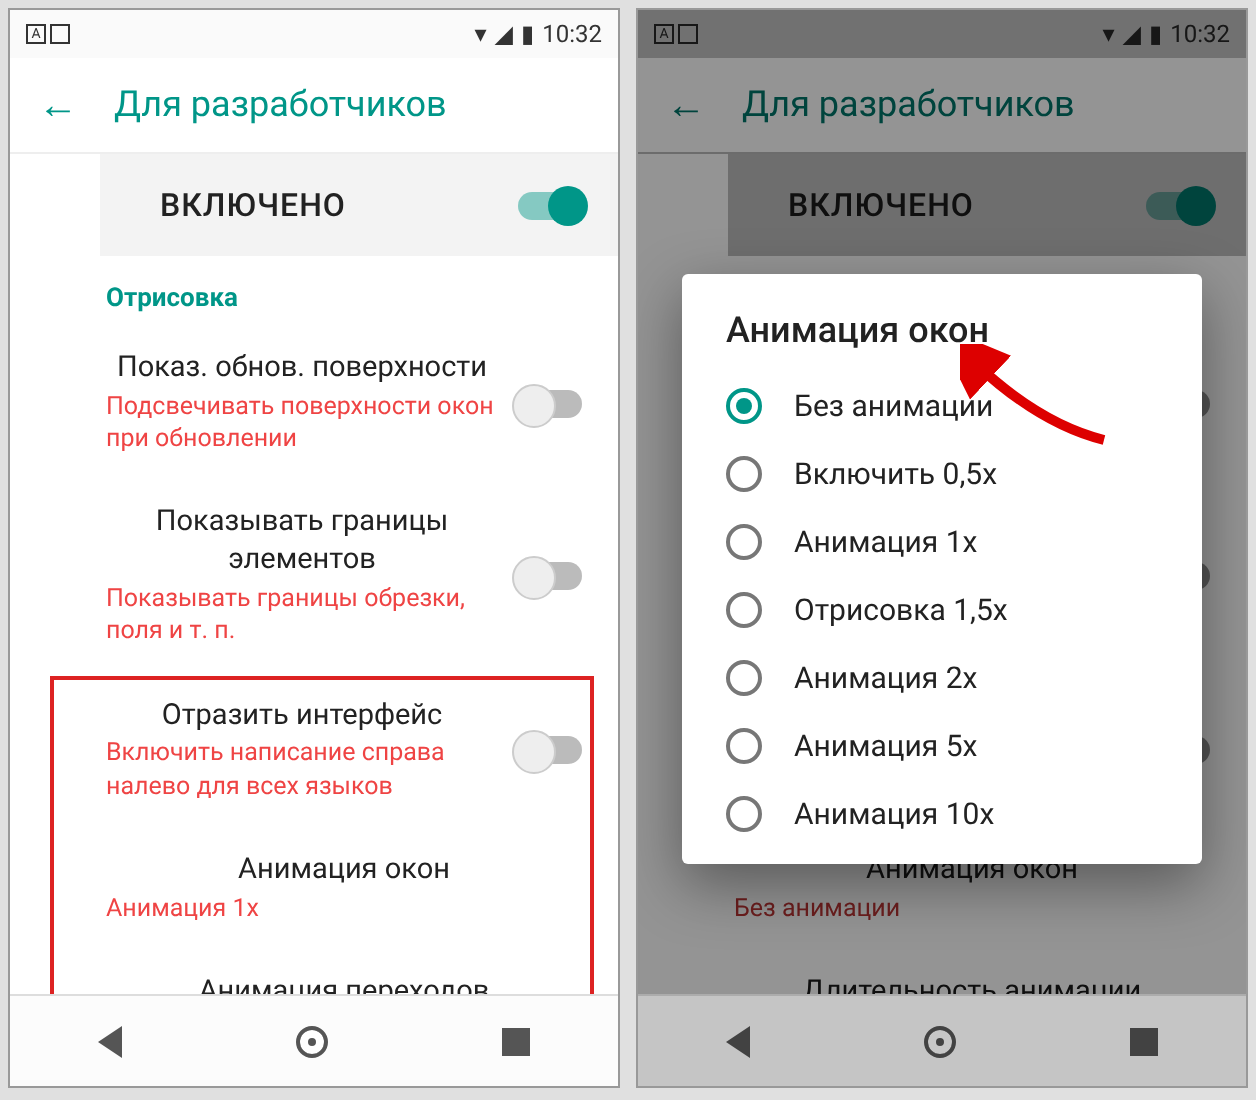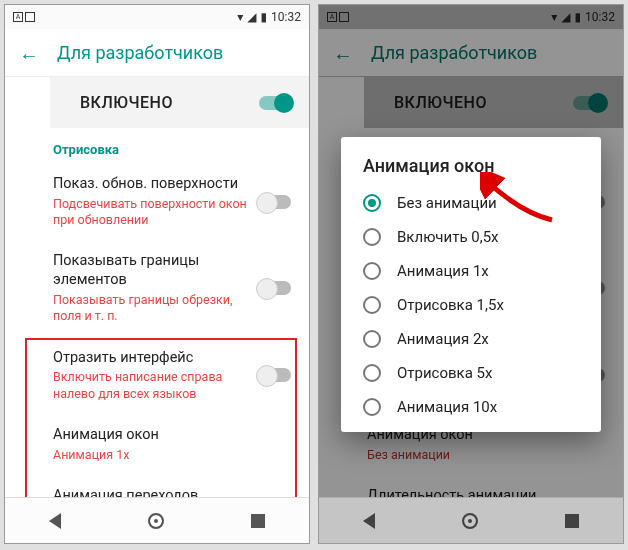--- a/index.html
+++ b/index.html
@@ -73,21 +73,21 @@
   .section-header {
     color: #009688; font-size: 13px; font-weight:700;
     padding: 14px 18px 6px 48px;
   }
   .setting {
     padding: 12px 18px 12px 48px;
     display:flex; align-items:center; justify-content:space-between;
     gap: 10px;
   }
   .setting .txt { flex:1; }
-  .setting .t { font-size: 14.5px; color:#222; line-height:1.3; }
+  .setting .t { font-size: 14.5px; color:#222; line-height:1.3;text-align:center; }
   .setting .s { font-size: 12.5px; color:#ef4444; line-height:1.3; margin-top:2px; }
   .red-box {
     position:absolute; left:20px; right:12px; top:333px; height:172px;
     border: 2px solid #d22; pointer-events:none;
   }
   .navbar {
     position:absolute; left:0; right:0; bottom:0; height:46px;
     background:#fcfcfc; display:flex; align-items:center; justify-content:space-around;
     border-top:1px solid #ddd;
   }
@@ -270,21 +270,21 @@
       <div class="radio-row">
         <span class="radio"></span>
         <span class="radio-label">Отрисовка 1,5x</span>
       </div>
       <div class="radio-row">
         <span class="radio"></span>
         <span class="radio-label">Анимация 2x</span>
       </div>
       <div class="radio-row">
         <span class="radio"></span>
-        <span class="radio-label">Отрисовка 5x</span>
+        <span class="radio-label">Анимация 5x</span>
       </div>
       <div class="radio-row">
         <span class="radio"></span>
         <span class="radio-label">Анимация 10x</span>
       </div>
     </div>
 
     <div class="navbar">
       <span class="nav-tri"></span>
       <span class="nav-circ"></span>

